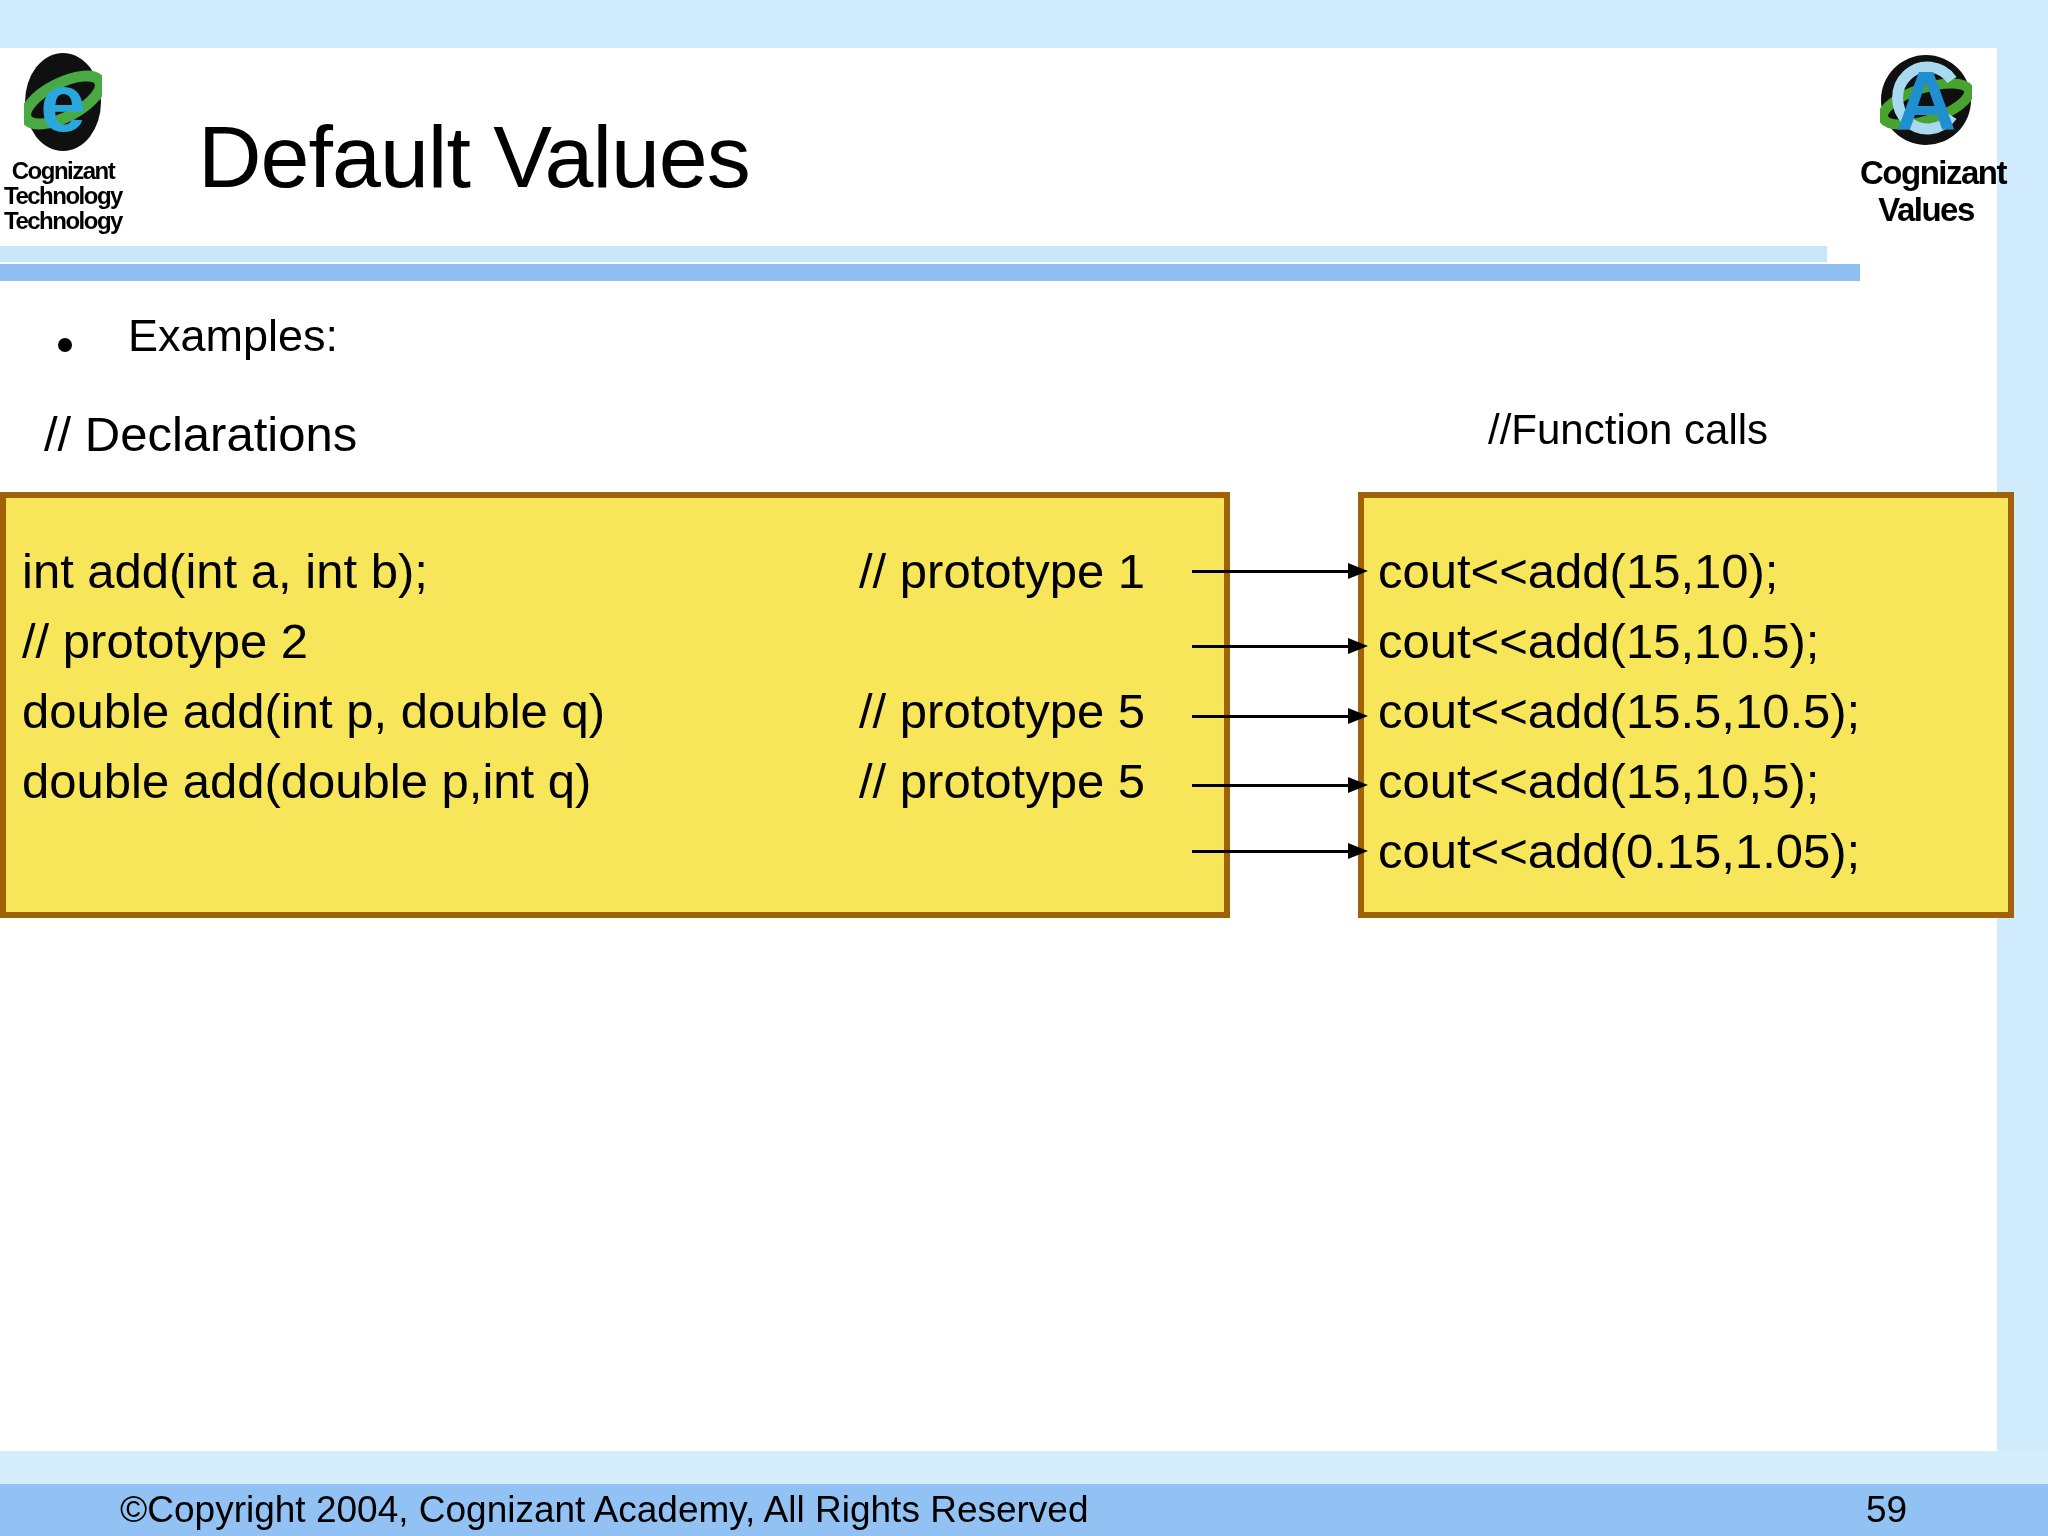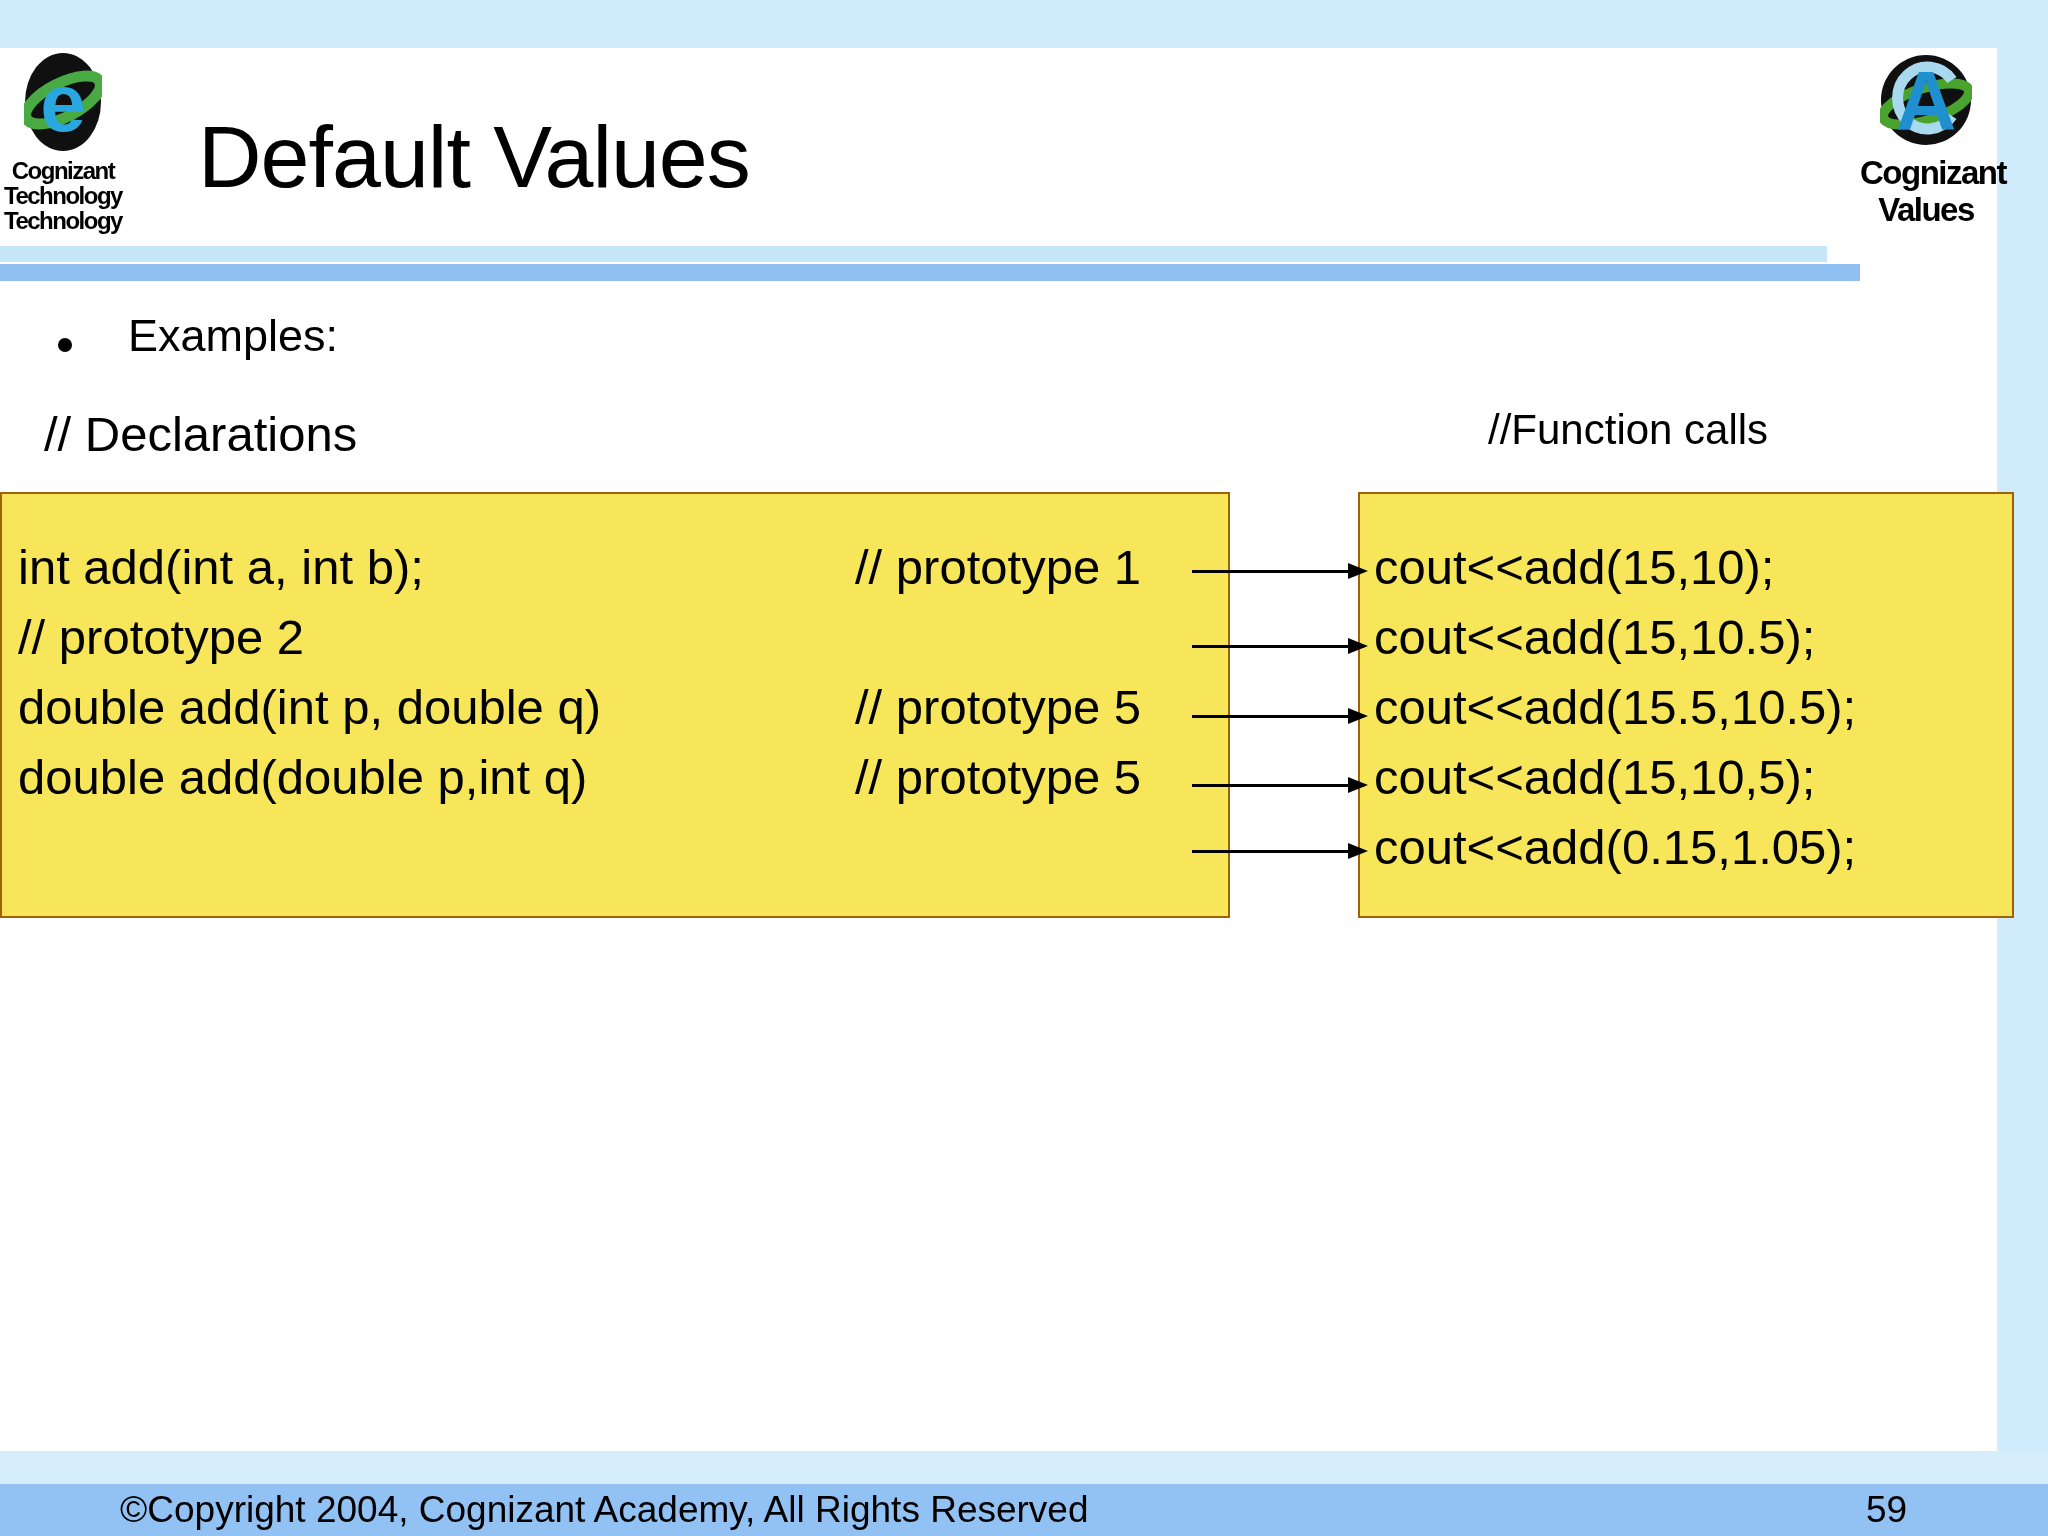--- a/index.html
+++ b/index.html
@@ -35,21 +35,21 @@
 
   
   .bullet-dot { left: 58px; top: 338px; width: 14px; height: 14px; border-radius: 50%; background: #000; }
   .bullet-text { left: 128px; top: 310px; font-size: 45px; }
   .decl-header { left: 44px; top: 406px; font-size: 49px; }
   .calls-header { left: 1488px; top: 406px; font-size: 42px; }
 
   
   .code-box {
     background: #f7e65a;
-    border: 2px solid #a16207;
+    border: 6px solid #a16207;
     box-sizing: border-box;
     font-size: 49px;
     line-height: 70px;
     white-space: nowrap;
   }
   .box-left  { left: 0; top: 492px; width: 1230px; height: 426px; padding: 38px 0 0 16px; }
   .box-right { left: 1358px; top: 492px; width: 656px; height: 426px; padding: 38px 4px 0 14px; }
   .code-row { display: flex; }
   .code-row .code { width: 837px; }
   .code-row .comment { flex: 1; }

